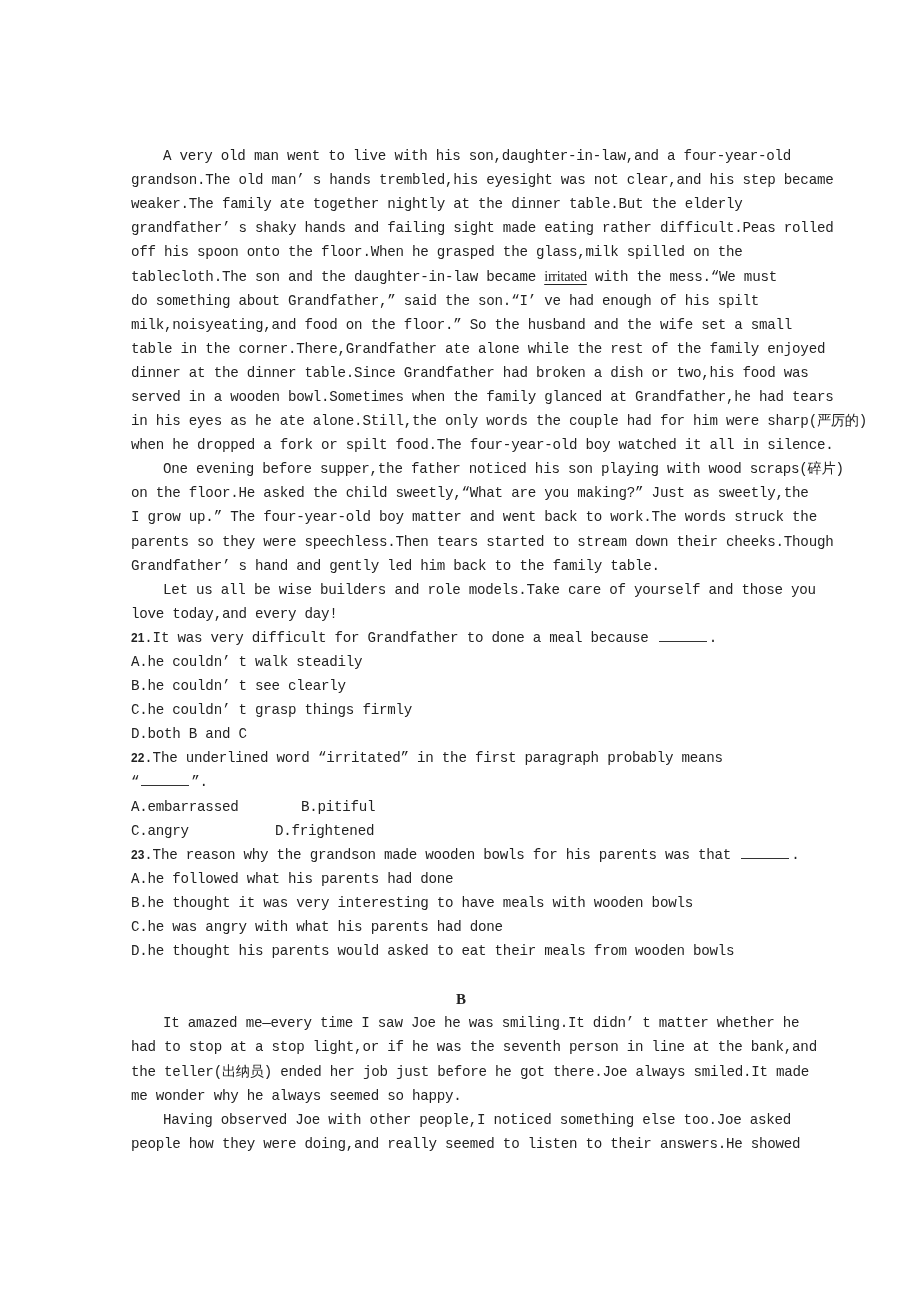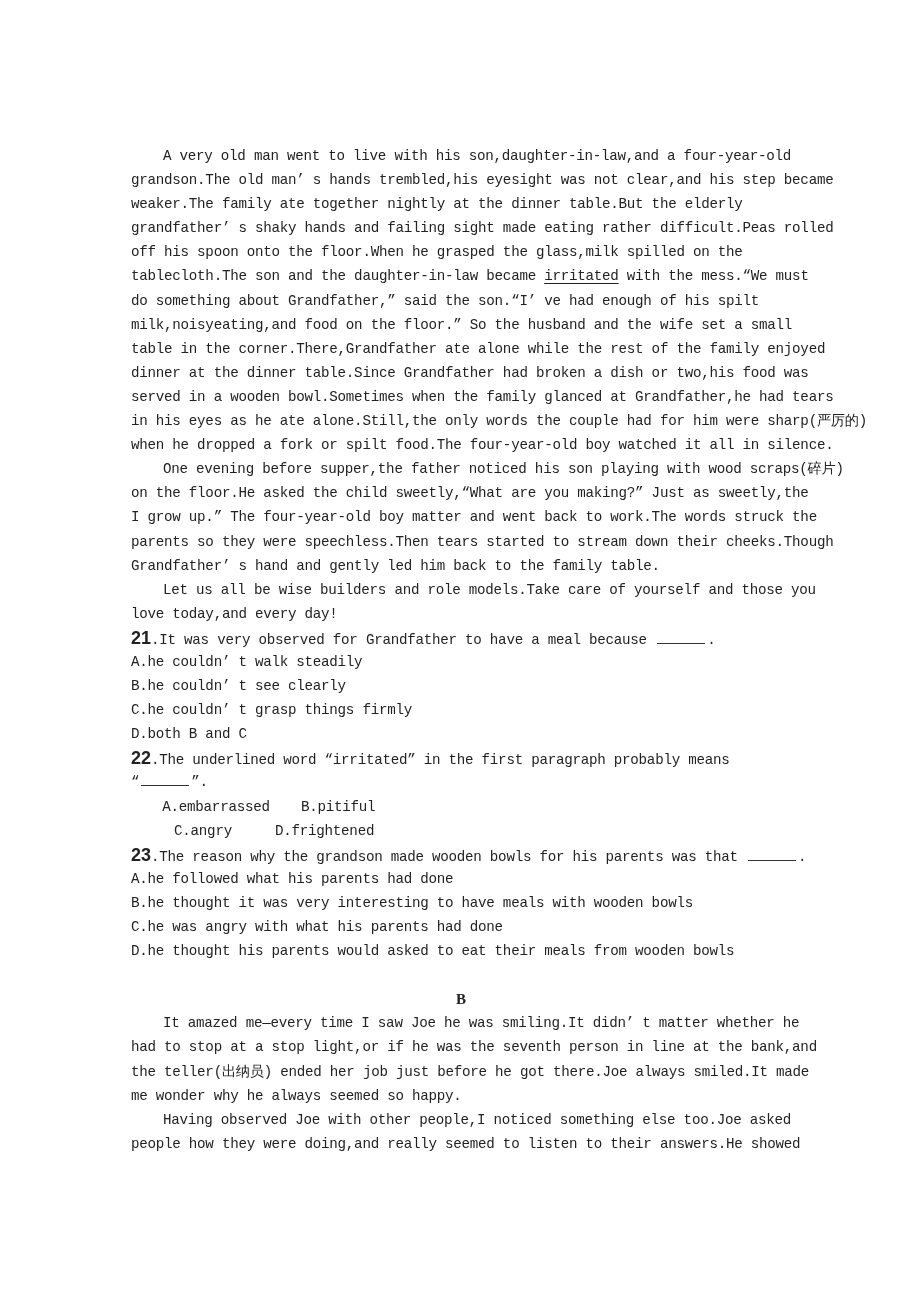--- a/index.html
+++ b/index.html
@@ -26,46 +26,47 @@
     height: 24.1px;
     line-height: 24.1px;
     font-size: 14.2px;
     white-space: nowrap;
     letter-spacing: -0.25px;
   }
   .indent { padding-left: 32px; }
   .u {
     text-decoration: underline;
     text-underline-offset: 3px;
+    font-family: Liberation Serif, serif;
   }
   .qnum {
     font-family: "Liberation Sans", "DejaVu Sans", sans-serif;
     font-weight: bold;
-    font-size: 18px;
+    font-size: 12px;
     letter-spacing: 0;
   }
   .blank {
     display: inline-block;
     width: 48px;
     border-bottom: 1px solid #333;
     height: 14px;
     vertical-align: baseline;
     margin: 0 2px;
   }
   .section-title {
     text-align: center;
     font-family: "Liberation Serif", "DejaVu Serif", serif;
     font-weight: bold;
     font-size: 15px;
     height: 24.1px;
     line-height: 24.1px;
     margin-top: 24.1px;
     width: 660px;
   }
-  .opt-row { display: flex; text-align: center; }
+  .opt-row { display: flex; }
   .opt-a { width: 170px; }
   .opt-c { width: 144px; }
 </style>
 </head>
 <body>
 
 <div class="page">
 
   <div>
     <div class="line indent">A very old man went to live with his son,daughter-in-law,and a four-year-old</div>
@@ -90,21 +91,21 @@
     <div class="line">parents so they were speechless.Then tears started to stream down their cheeks.Though</div>
     <div class="line">Grandfather’ s hand and gently led him back to the family table.</div>
   </div>
 
   <div>
     <div class="line indent">Let us all be wise builders and role models.Take care of yourself and those you</div>
     <div class="line">love today,and every day!</div>
   </div>
 
   <div>
-    <div class="line"><span class="qnum">21</span><span>.It was very observed for Grandfather to have a meal because </span><span class="blank"></span><span>.</span></div>
+    <div class="line"><span class="qnum">21</span><span>.It was very difficult for Grandfather to done a meal because </span><span class="blank"></span><span>.</span></div>
     <div class="line">A.he couldn’ t walk steadily</div>
     <div class="line">B.he couldn’ t see clearly</div>
     <div class="line">C.he couldn’ t grasp things firmly</div>
     <div class="line">D.both B and C</div>
   </div>
 
   <div>
     <div class="line"><span class="qnum">22</span><span>.The underlined word “irritated” in the first paragraph probably means</span></div>
     <div class="line"><span>“</span><span class="blank"></span><span>”.</span></div>
     <div class="line opt-row">

